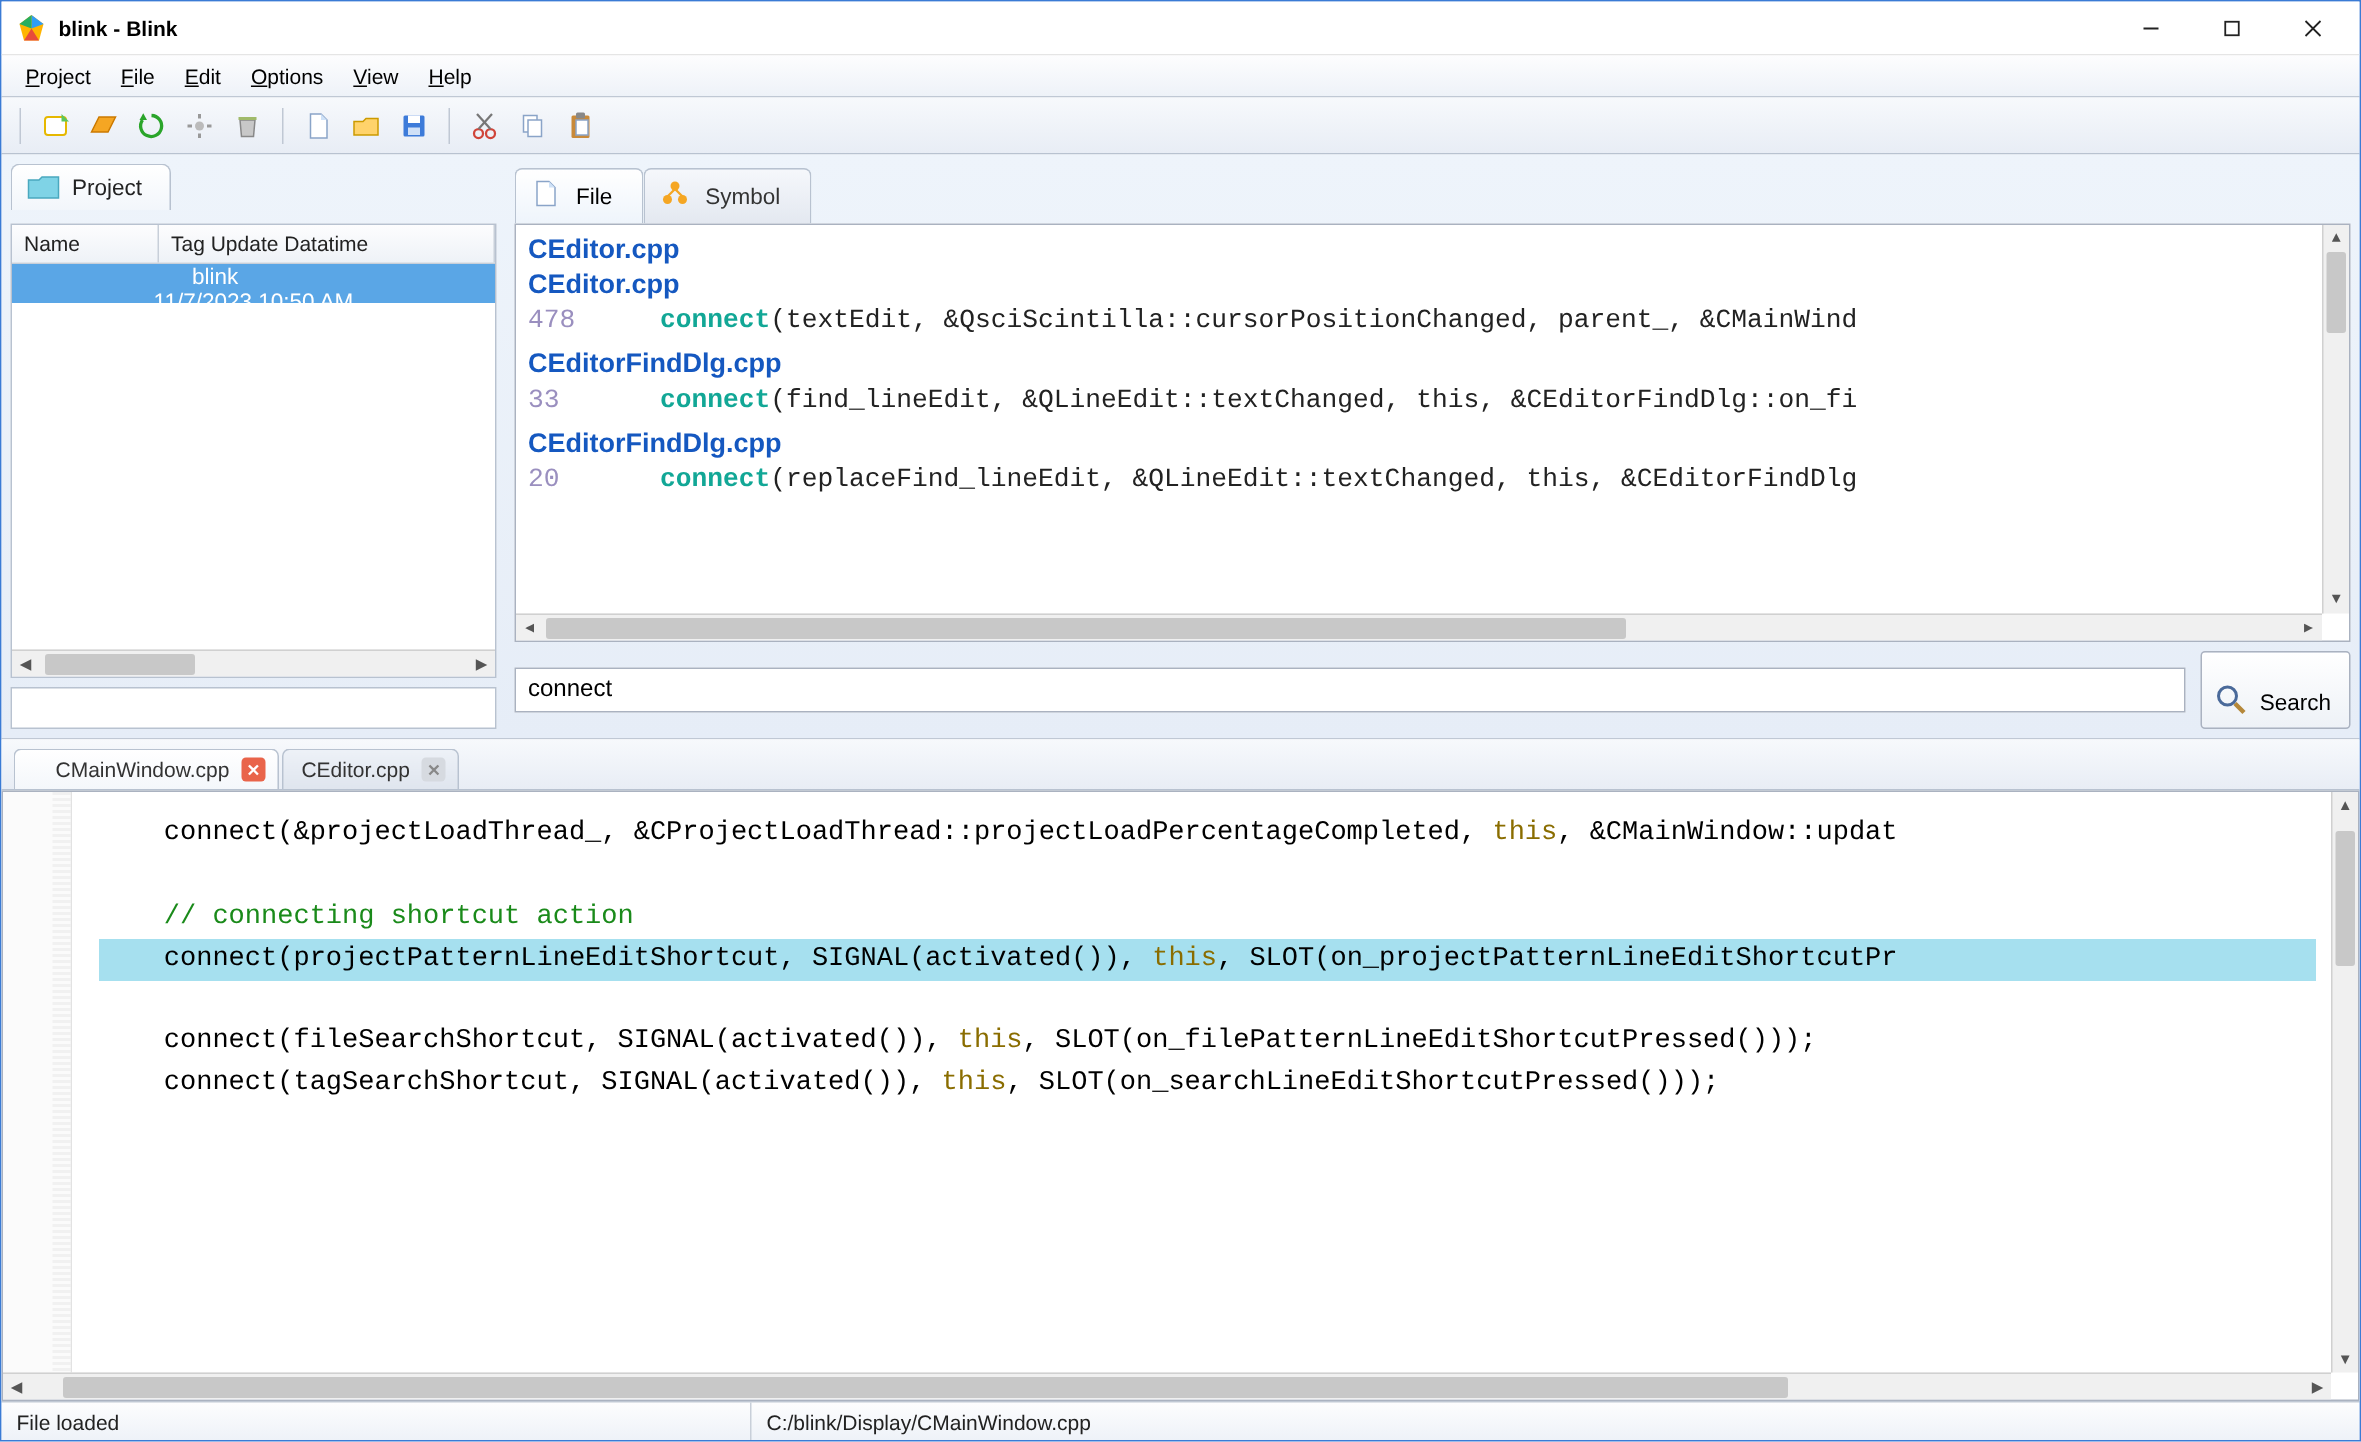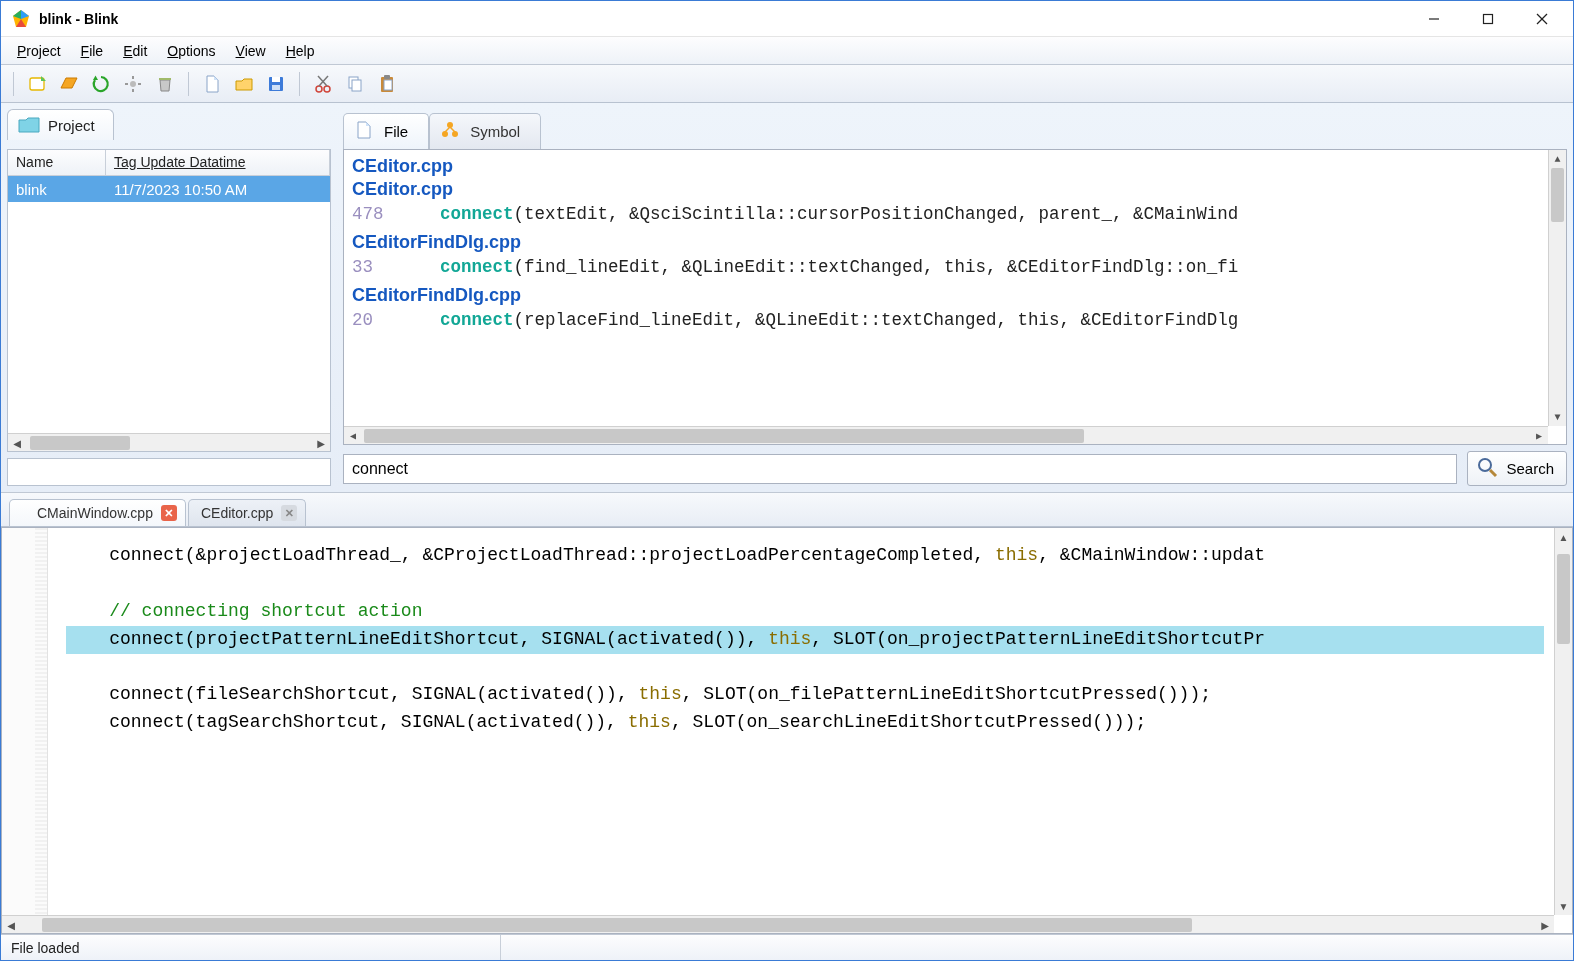--- a/index.html
+++ b/index.html
@@ -117,29 +117,29 @@
     border-bottom:1px solid #c8cfd9;
     height:26px;
     font-size:14px;
     color:#222;
   }
   .pt-header .col {
     padding:4px 8px;
     border-right:1px solid #c8cfd9;
   }
   .pt-header .col.name { width: 98px; }
-  .pt-header .col.dt { flex:1;text-decoration:underline; }
+  .pt-header .col.dt { flex:1; }
   .pt-body { flex:1; overflow:hidden; }
   .pt-row {
     display:flex;
     height:26px;
     align-items:center;
     font-size:15px;
   }
-  .pt-row.selected { background:#5aa6e6; color:#fff; }
+  .pt-row.selected { background:#5aa6e6; color:#fff;flex-direction:column; }
   .pt-row .col.name { width:98px; padding:0 8px; }
   .pt-row .col.dt { flex:1; padding:0 8px; }
   .hscroll-stub {
     height:18px; background:#f0f0f0; border-top:1px solid #d0d0d0;
     position:relative;
   }
   .hscroll-stub .thumb {
     position:absolute; left:22px; top:2px; height:14px; width:100px;
     background:#c8c8c8; border-radius:2px;
   }
@@ -233,21 +233,21 @@
     height:30px;
     font-size:16px;
     padding:0 8px;
     font-family: inherit;
   }
   .search-btn {
     display:flex; align-items:center; gap:8px;
     background: linear-gradient(#ffffff,#eef2f7);
     border:1px solid #aab2c0;
     border-radius:3px;
-    padding:4px 12px 4px 8px;
+    padding:20px 12px 4px 8px;
     font-size:15px;
   }
   .search-btn svg { width:22px; height:22px; }
 
   
   .lower {
     flex:1;
     display:flex;
     flex-direction:column;
     background:#fff;
@@ -589,13 +589,14 @@
     <div class="hscroll">
         <div class="ar l">◀</div>
         <div class="thumb"></div>
         <div class="ar r">▶</div>
       </div>
   </div>
 </div>
 
 <div class="statusbar">
   <div class="cell left">File loaded</div>
+  <div class="cell right">C:/blink/Display/CMainWindow.cpp</div>
 </div>
 
 </body></html>

